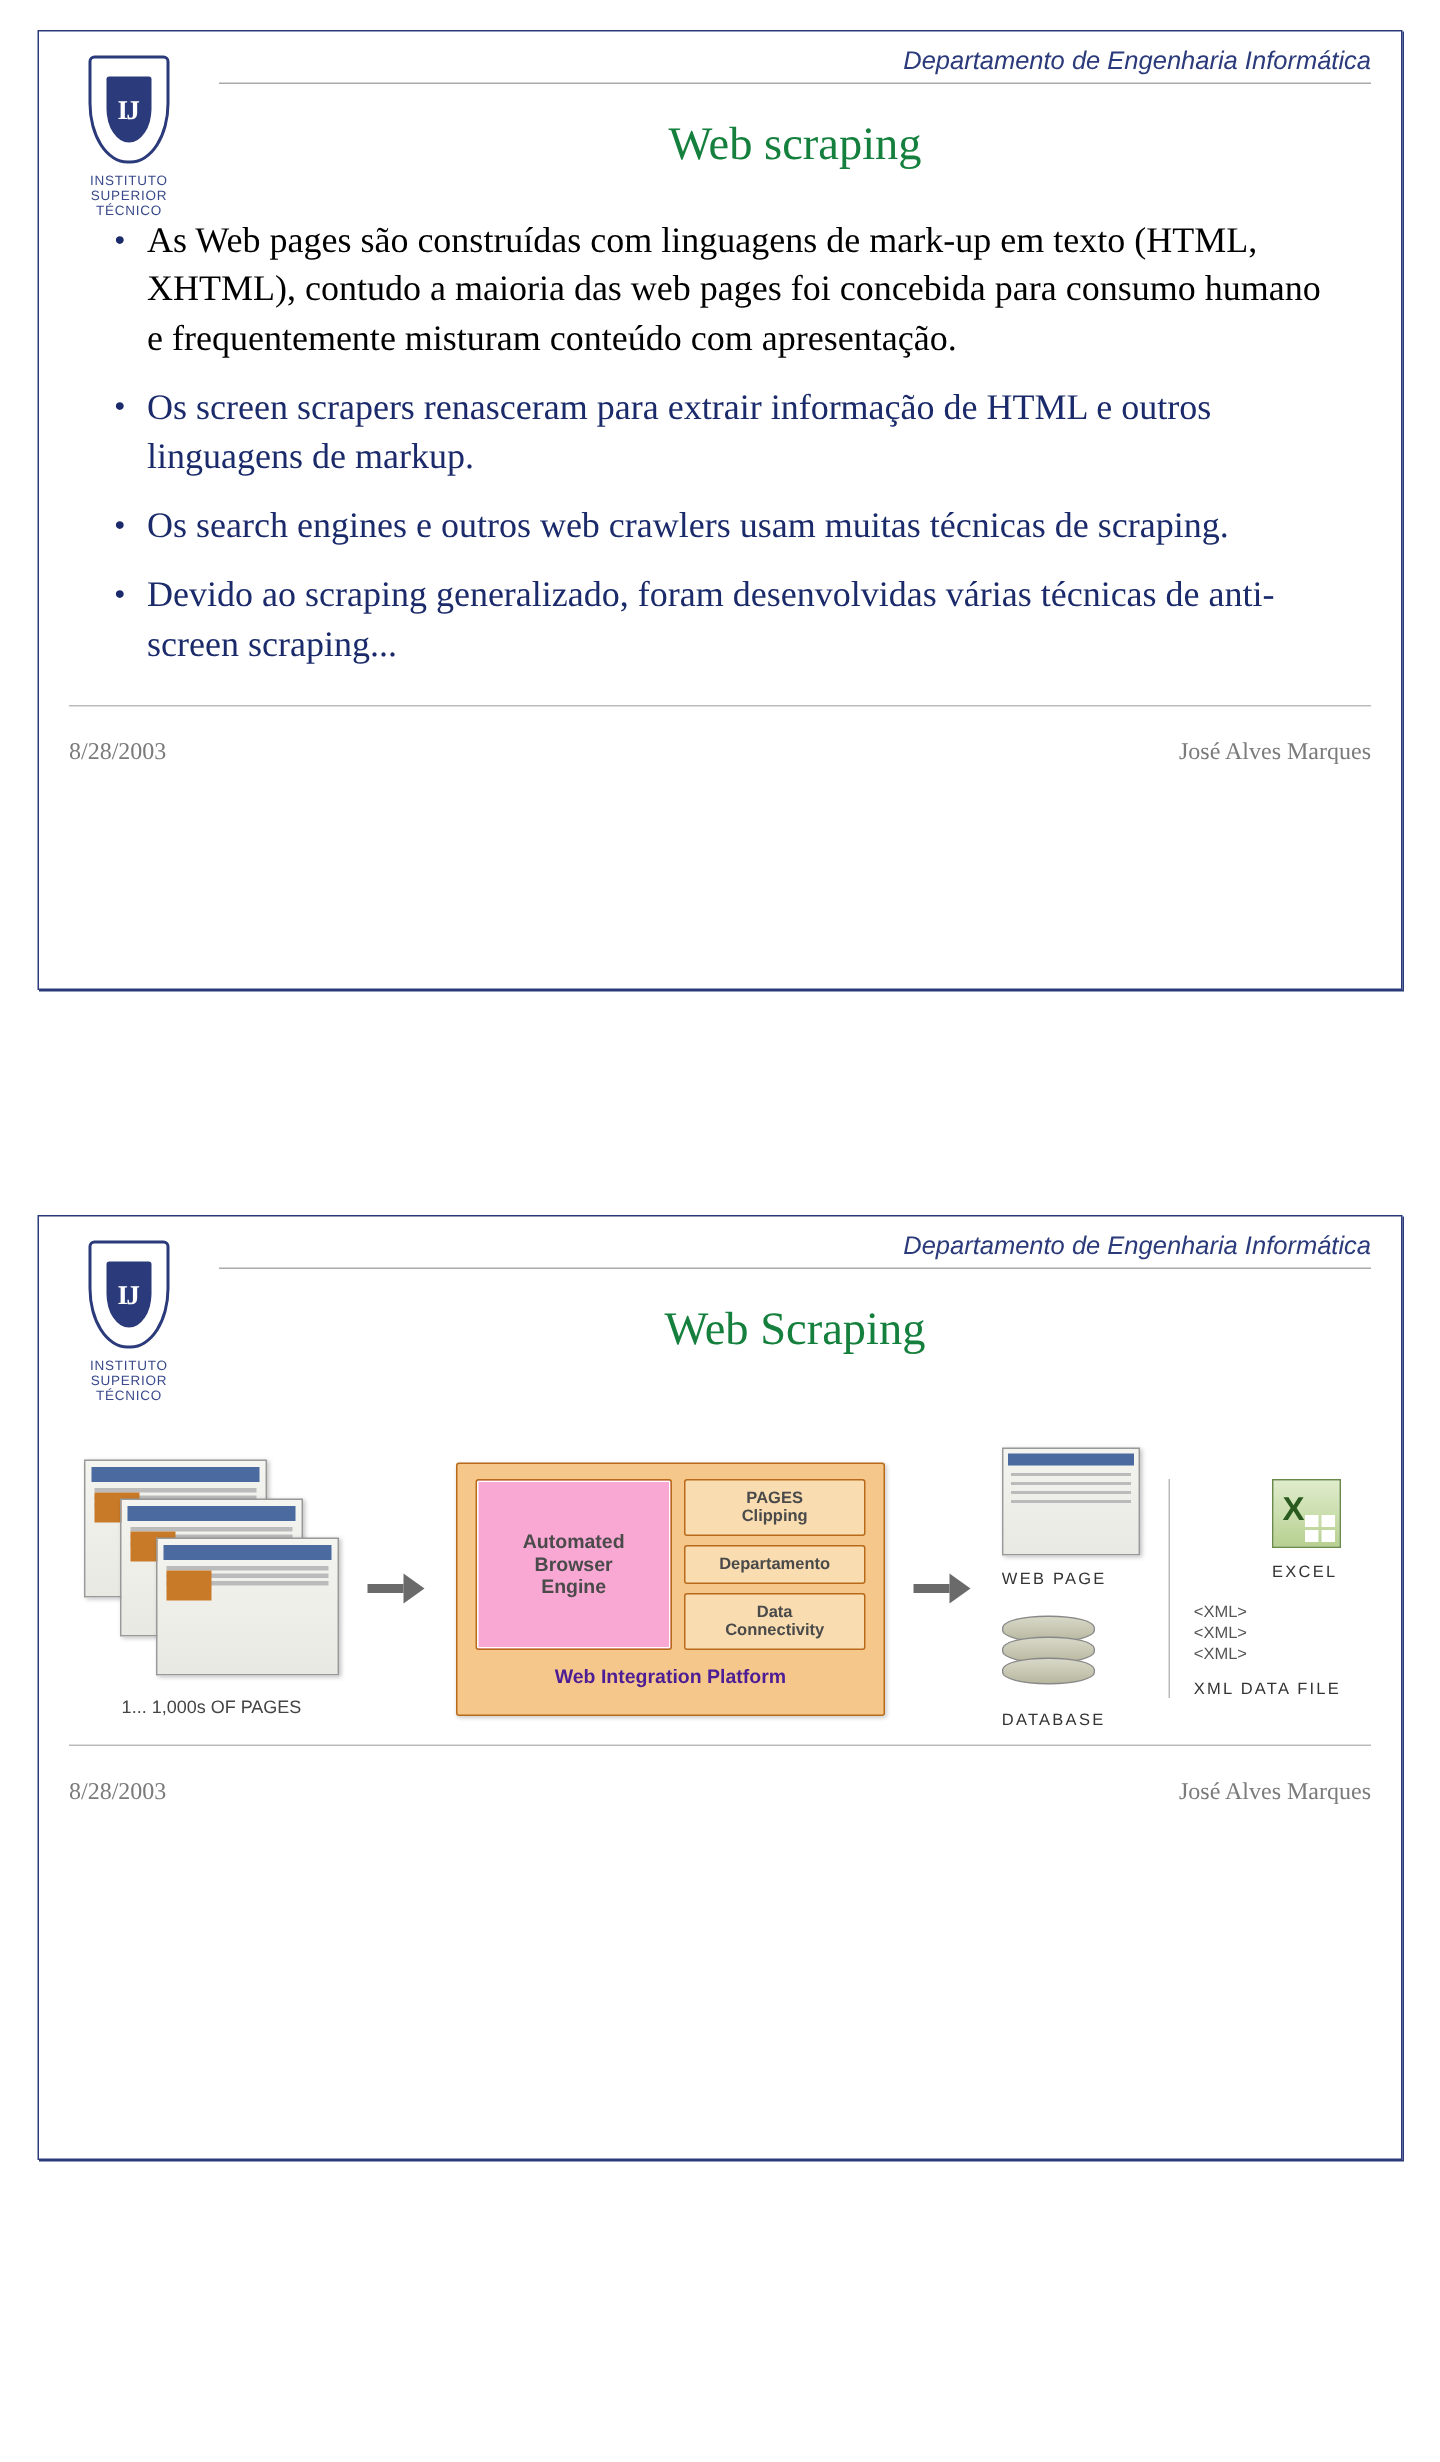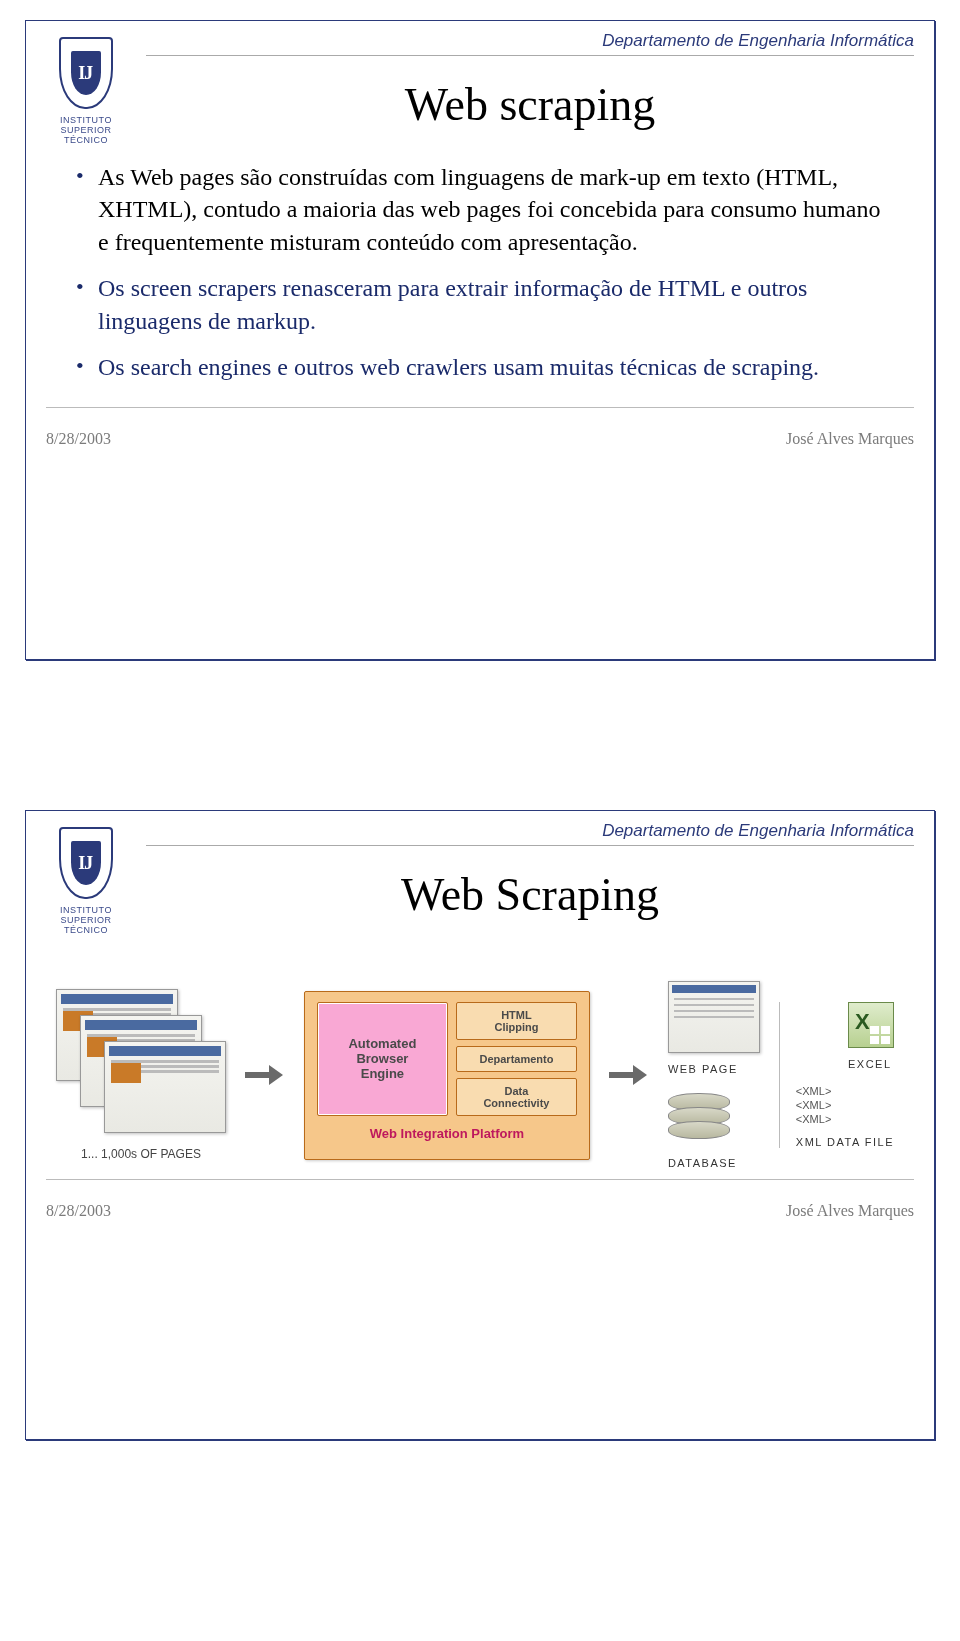--- a/index.html
+++ b/index.html
@@ -77,22 +77,22 @@
   .divider-top {
     height: 2px;
     border-top: 1px solid #aaa;
     margin-top: 2px;
   }
   .right-col {
     flex: 1;
   }
   .slide-title {
     text-align: center;
-    font-size: 46px;
-    color: #000000;
+    font-size: 31px;
+    color: #15803d;
     margin: 20px 0 30px 0;
     font-family: "Times New Roman", Times, serif;
   }
   .body-list {
     margin: 0 0 24px 0;
     padding: 0 30px 0 30px;
     font-size: 24px;
     color: #000;
     line-height: 1.35;
   }
@@ -236,21 +236,21 @@
     font-size: 11px;
     text-align: center;
     padding: 6px 4px;
     color: #4a4a4a;
     font-weight: bold;
   }
   .platform-label {
     margin-top: 10px;
     font-weight: bold;
     font-size: 13px;
-    color: #be185d;
+    color: #4c1d95;
   }
 
   .single-page {
     width: 90px;
     height: 70px;
     background: linear-gradient(#f4f4f0, #e9e9e3);
     border: 1px solid #999;
     box-shadow: 1px 1px 3px rgba(0,0,0,0.25);
     display: flex;
     flex-direction: column;
@@ -346,20 +346,21 @@
           <div class="header-line">Departamento de Engenharia Informática</div>
           <div class="divider-top"></div>
           <div class="slide-title">Web scraping</div>
         </div>
       </div>
 
       <ul class="body-list">
         <li><span class="black">As Web pages são construídas com linguagens de mark-up em texto (HTML, XHTML), contudo a maioria das web pages foi concebida para consumo humano e frequentemente misturam conteúdo com apresentação.</span></li>
         <li><span>Os screen scrapers renasceram para extrair informação de HTML e outros linguagens de markup.</span></li>
         <li><span>Os search engines e outros web crawlers usam muitas técnicas de scraping.</span></li>
+        <li><span>Devido ao scraping generalizado, foram desenvolvidas várias técnicas de anti-screen scraping...</span></li>
       </ul>
 
       <div class="divider-bottom"></div>
       <div class="slide-footer">
         <div class="footer-date">8/28/2003</div>
         <div class="footer-author">José Alves Marques</div>
       </div>
     </div>
   </div>
 
@@ -413,21 +414,21 @@
         </div>
 
         <div class="arrow"></div>
 
         <div class="platform-box">
           <div class="inner-row">
             <div class="abe-box" style="white-space:pre-line">Automated
 Browser
 Engine</div>
             <div class="side-stack">
-              <div class="small-box" style="white-space:pre-line">HTML
+              <div class="small-box" style="white-space:pre-line">PAGES
 Clipping</div>
               <div class="small-box">Departamento</div>
               <div class="small-box" style="white-space:pre-line">Data
 Connectivity</div>
             </div>
           </div>
           <div class="platform-label">Web Integration Platform</div>
         </div>
 
         <div class="arrow"></div>

